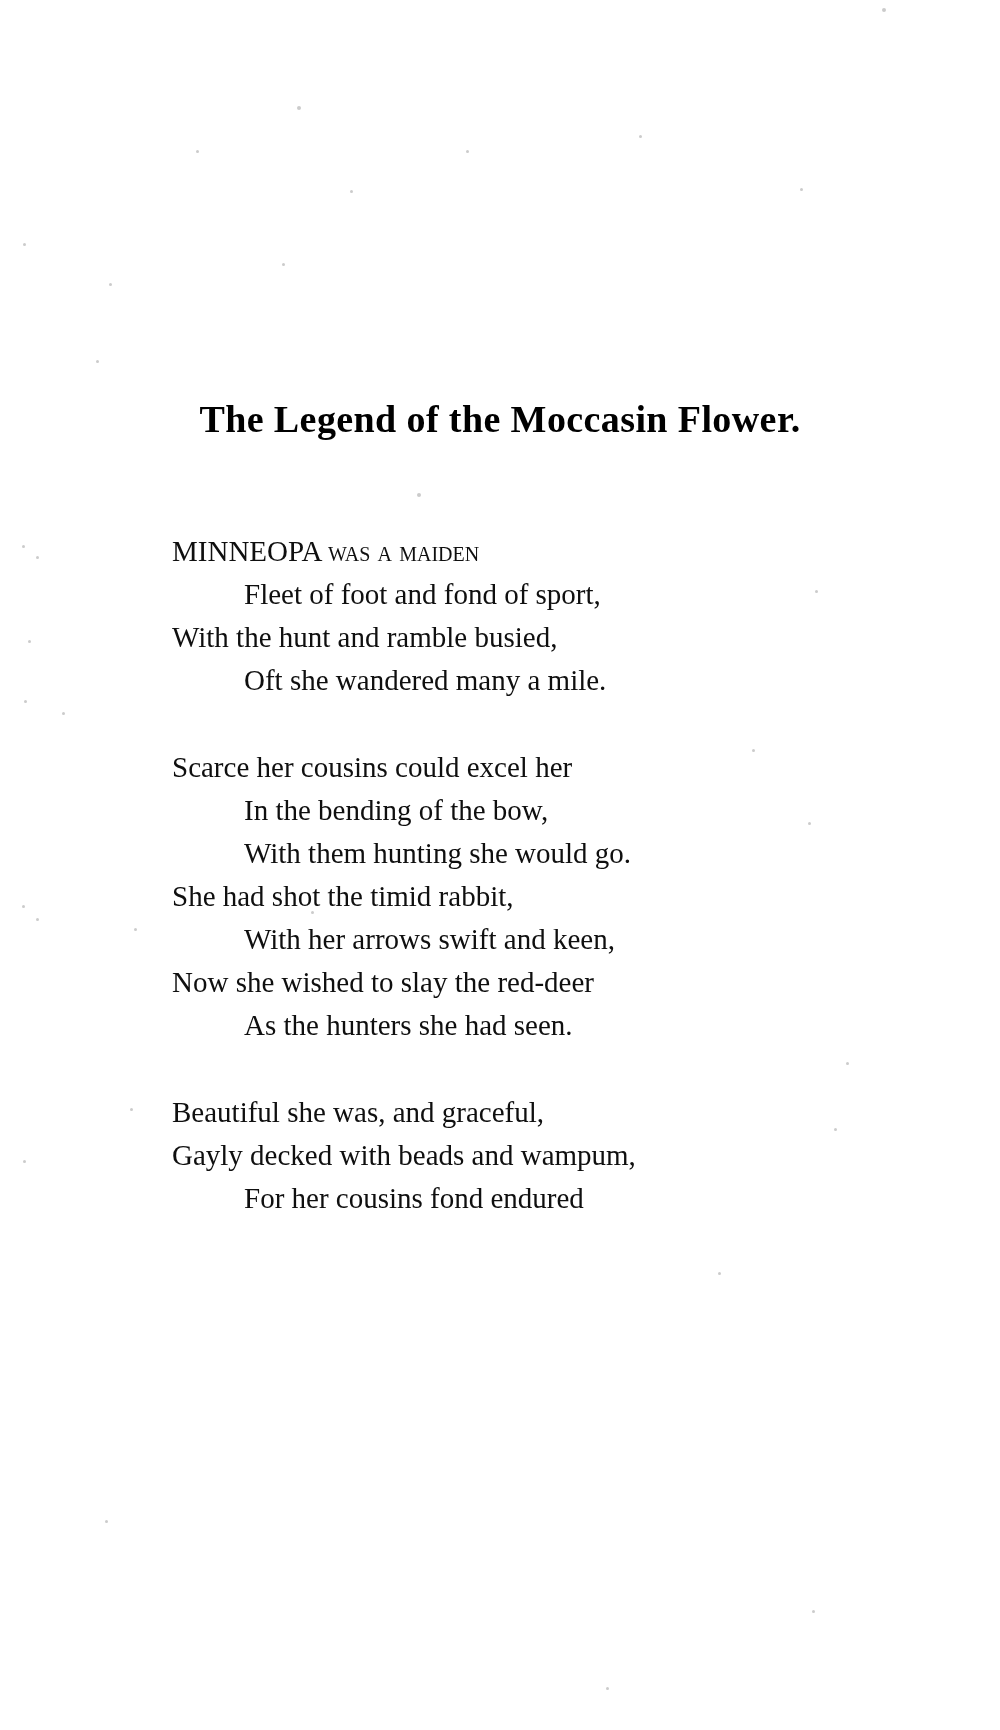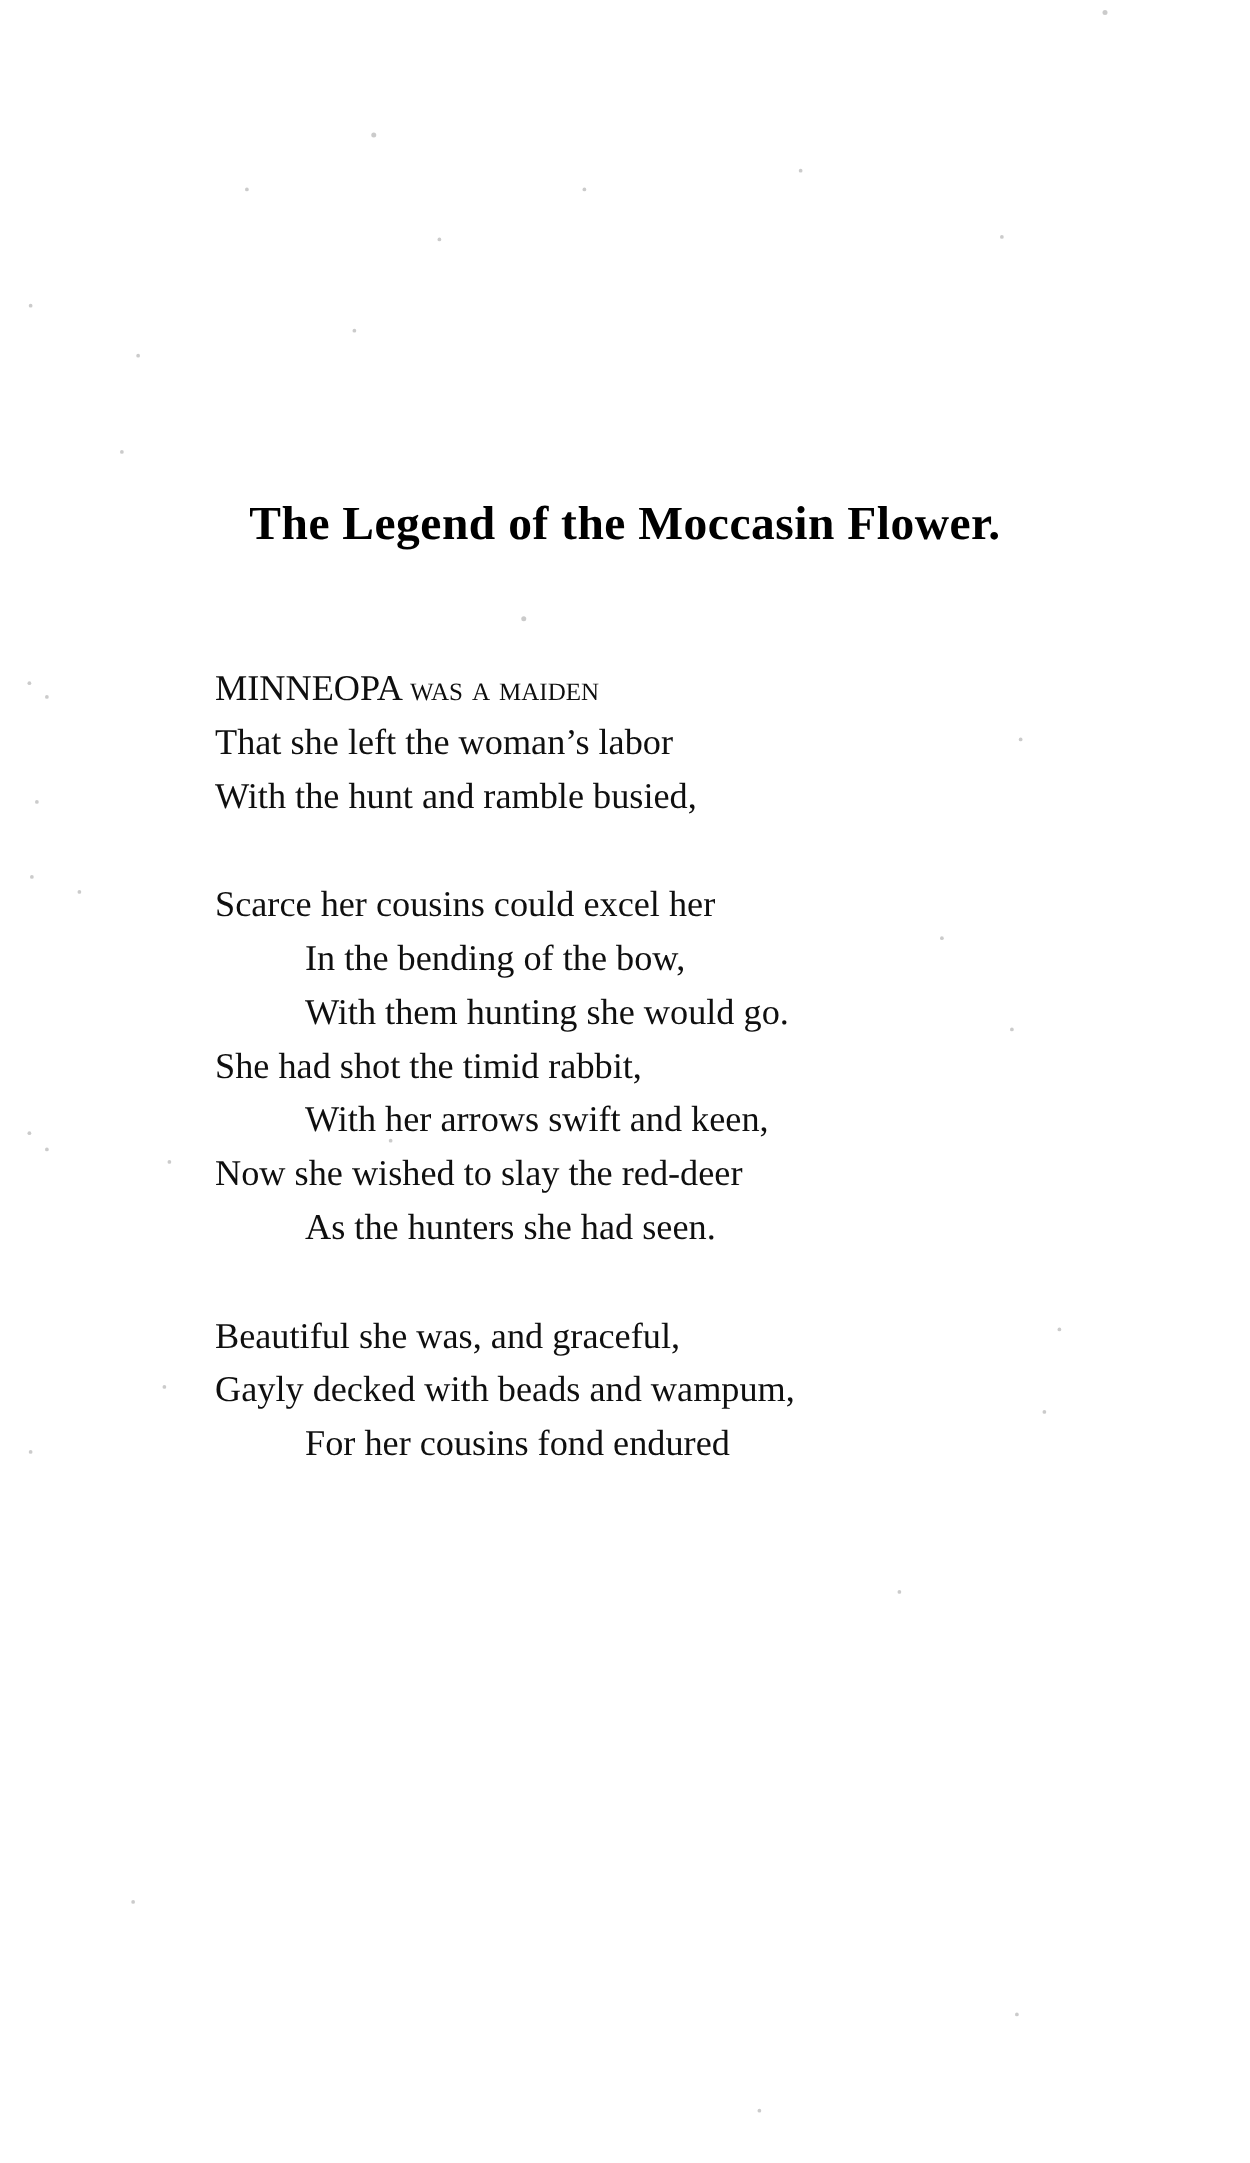--- a/index.html
+++ b/index.html
@@ -67,22 +67,23 @@
 <body>
 
 <div class="page">
 
   <h1 class="poem-title">The Legend of the Moccasin Flower.</h1>
 
   <div class="poem-body">
 
     <div class="stanza">
       <div class="line"><span class="smallcaps">MINNEOPA was a maiden</span></div>
-      <div class="line">That she left the woman’s labor</div>
+      <div class="line indent">Fleet of foot and fond of sport,</div>
       <div class="line">With the hunt and ramble busied,</div>
+      <div class="line indent">Oft she wandered many a mile.</div>
     </div>
 
     <div class="stanza">
       <div class="line">Scarce her cousins could excel her</div>
       <div class="line indent">In the bending of the bow,</div>
       <div class="line indent">With them hunting she would go.</div>
       <div class="line">She had shot the timid rabbit,</div>
       <div class="line indent">With her arrows swift and keen,</div>
       <div class="line">Now she wished to slay the red-deer</div>
       <div class="line indent">As the hunters she had seen.</div>

